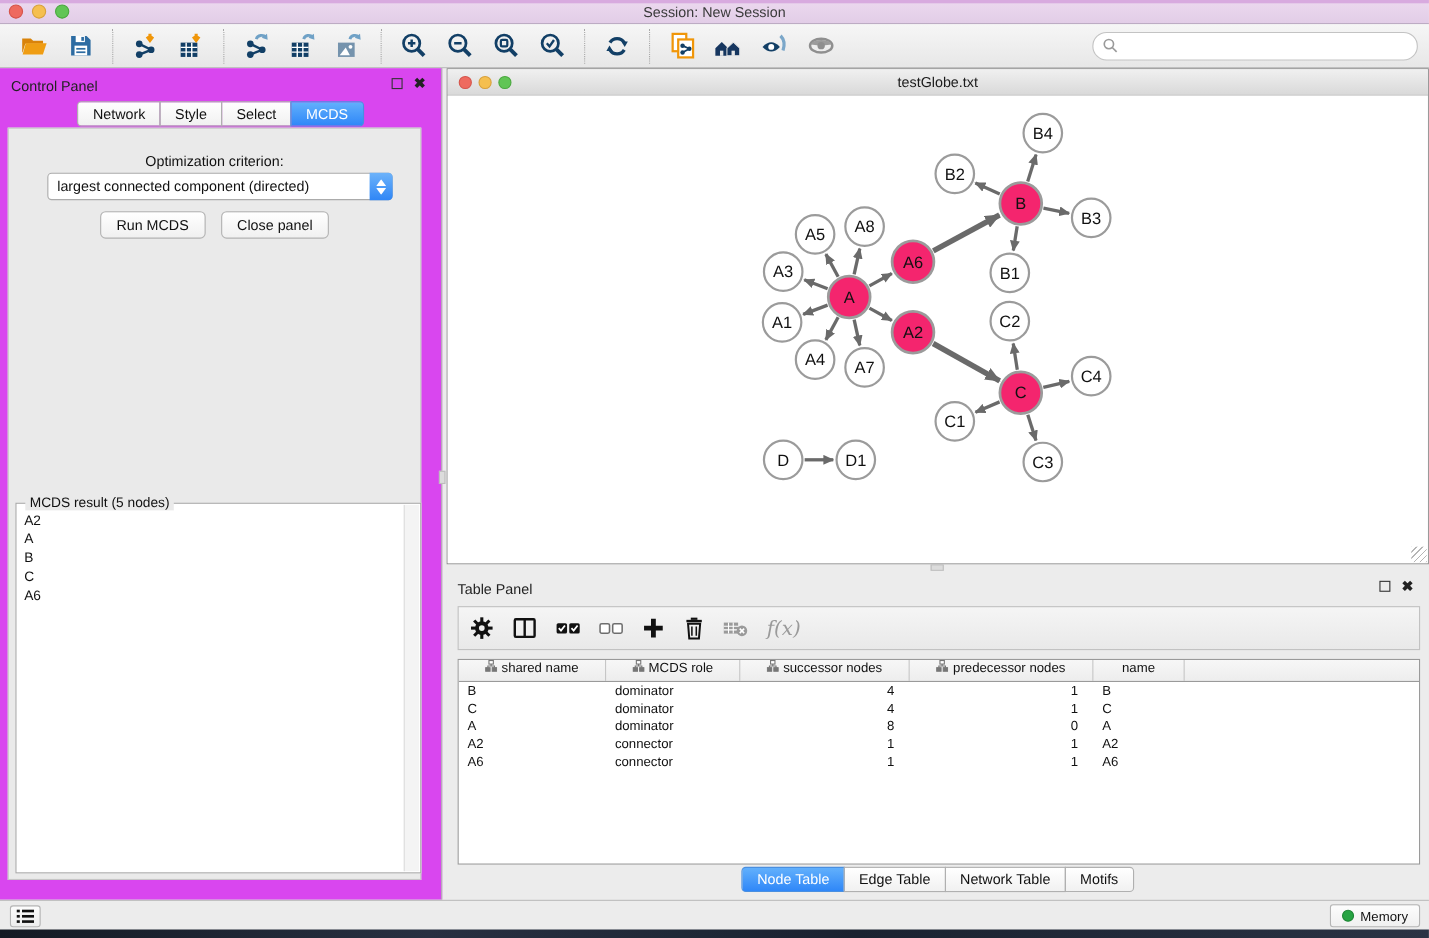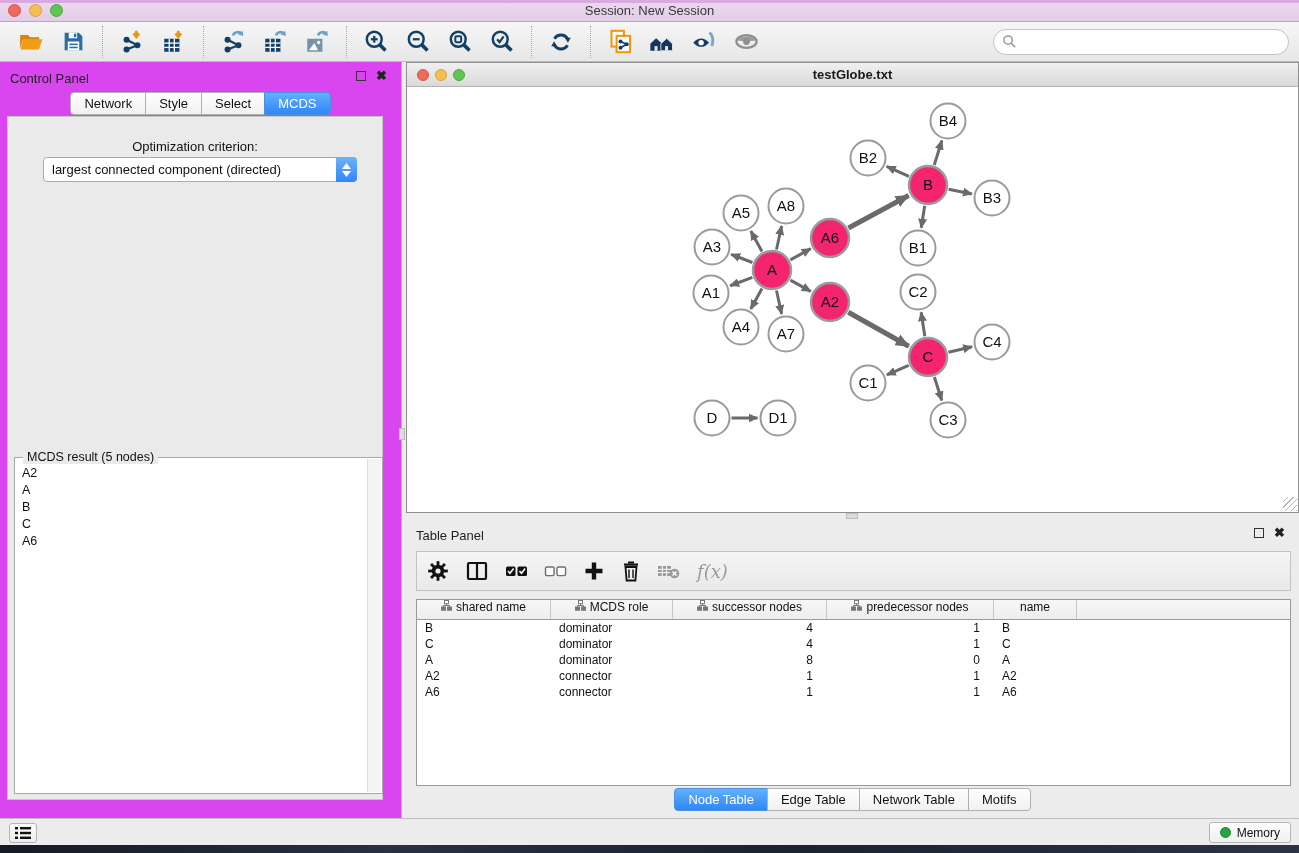--- a/index.html
+++ b/index.html
@@ -60,21 +60,21 @@
   .result-list { position:absolute; left:1px; top:6px; bottom:1px; right:15px; overflow:hidden; }
   .result-item { font-size:12.5px; color:#111; padding:1.5px 0 1.5px 6px; }
   .result-scroll { position:absolute; right:1px; top:1px; bottom:1px; width:14px; background:#f4f4f4; border-left:1px solid #ddd; }
 
   
   .net-window { position:absolute; left:406px; top:62px; width:893px; height:451px;
     border:1px solid #8f8f8f; background:#fff; }
   .net-titlebar { position:relative; height:24px; background:linear-gradient(#f0f0f0,#d9d9d9); border-bottom:1px solid #b3b3b3; }
   .net-titlebar .lights { top:6px; left:10px; gap:6px; }
   .net-titlebar .light { width:12px; height:12px; }
-  .net-title { position:absolute; left:0; right:0; top:4px; text-align:center; font-size:13px; color:#1a1a1a;font-weight:bold; }
+  .net-title { position:absolute; left:0; right:0; top:4px; text-align:center; font-size:13px; color:#1a1a1a; }
   .net-canvas { position:relative; width:891px; height:425px; background:#fff; }
   .resize-grip { position:absolute; right:1px; bottom:1px; width:14px; height:14px;
     background:repeating-linear-gradient(135deg, transparent 0 3px, #b5b5b5 3px 4px); }
   .v-grip { position:absolute; left:399px; top:428px; width:6px; height:12px; background:#dcdcdc; border:1px solid #bdbdbd; }
   .h-grip { position:absolute; left:846px; top:513px; width:12px; height:6px; background:#dcdcdc; border:1px solid #bdbdbd; }
 
   
   .table-panel { position:absolute; left:406px; top:519px; width:893px; height:299px; background:#ececec; }
   .tp-toolbar { position:absolute; left:10px; right:8px; top:32px; height:40px;
     background:linear-gradient(#f5f5f5,#e9e9e9); border:1px solid #c2c2c2;
@@ -288,20 +288,24 @@
     <div class="dropdown">
       <span class="dd-text">largest connected component (directed)</span>
       <span class="dd-spin">
         <svg width="9" height="6" viewBox="0 0 9 6">
             <polygon points="4.5,0 9,6 0,6" fill="#fff"></polygon>
           </svg>
         <svg width="9" height="6" viewBox="0 0 9 6">
             <polygon points="0,0 9,0 4.5,6" fill="#fff"></polygon>
           </svg>
       </span>
+    </div>
+    <div class="btn-row">
+      <button class="pbtn">Run MCDS</button>
+      <button class="pbtn">Close panel</button>
     </div>
     <div class="result-box">
       <span class="result-legend">MCDS result (5 nodes)</span>
       <div class="result-list" id="result-list">
           <div class="result-item">A2</div>
           <div class="result-item">A</div>
           <div class="result-item">B</div>
           <div class="result-item">C</div>
           <div class="result-item">A6</div>
         </div>

